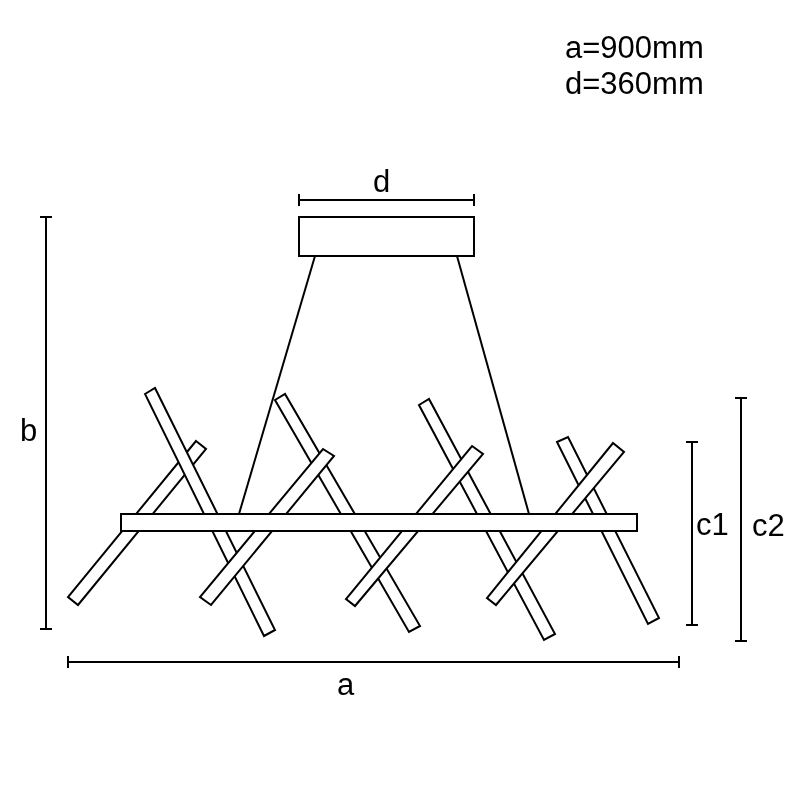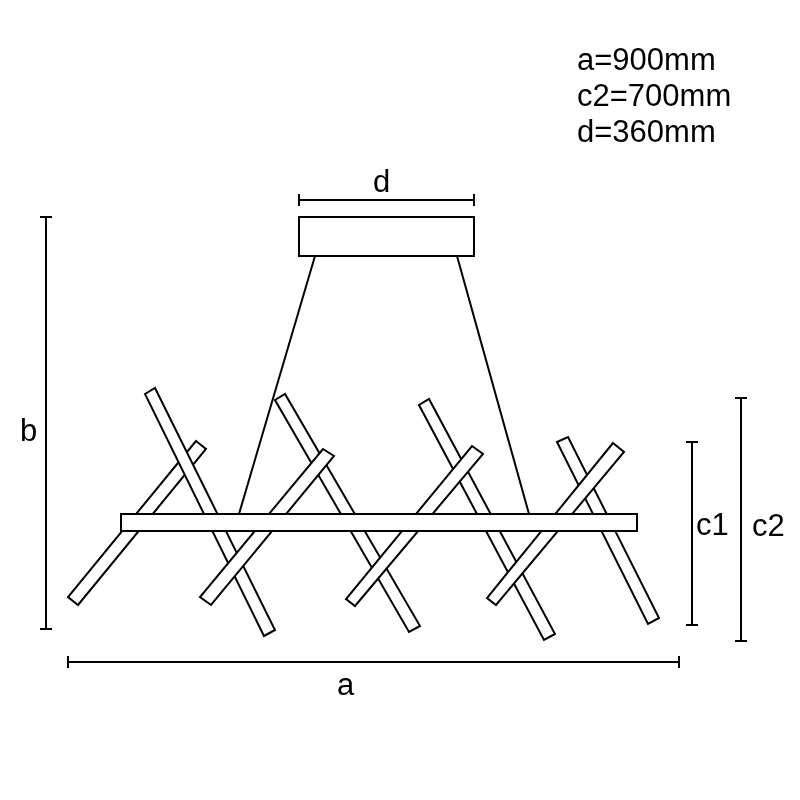--- a/index.html
+++ b/index.html
@@ -1,18 +1,18 @@
 <!DOCTYPE html>
 <html><head>
 <meta charset="utf-8">
 <style>
   html, body { margin:0; padding:0; background:#ffffff; }
   body { width:800px; height:800px; position:relative; overflow:hidden; font-family:"Liberation Sans", sans-serif; }
   #diagram { position:absolute; left:0; top:0; width:800px; height:800px; }
-  .spec-list { position:absolute; left:565px; top:30px; margin:12px; padding:0; list-style:none; }
+  .spec-list { position:absolute; left:565px; top:30px; margin:0; padding:0; list-style:none; }
   .spec-list li { font-size:31px; line-height:36px; color:#000; white-space:nowrap; }
   .dim-label { position:absolute; font-size:31px; color:#000; line-height:1; }
   .bar { fill:#ffffff; stroke:#000000; stroke-width:2; stroke-linejoin:miter; }
   .wire { stroke:#000000; stroke-width:2; fill:none; }
   .dim { stroke:#000000; stroke-width:2; fill:none; }
 </style>
 </head>
 <body>
 
 <svg id="diagram" viewBox="0 0 800 800" xmlns="http://www.w3.org/2000/svg">
@@ -68,15 +68,14 @@
 </svg>
 
 <span class="dim-label" style="left:373px; top:166px;">d</span>
 <span class="dim-label" style="left:20px; top:415px;">b</span>
 <span class="dim-label" style="left:696px; top:509px;">c1</span>
 <span class="dim-label" style="left:752px; top:510px;text-align:right;">c2</span>
 <span class="dim-label" style="left:337px; top:669px;">a</span>
 
 <ul class="spec-list">
   <li>a=900mm</li>
-  <li>c2=700mm</li>
   <li>d=360mm</li>
 </ul>
 
 </body></html>

